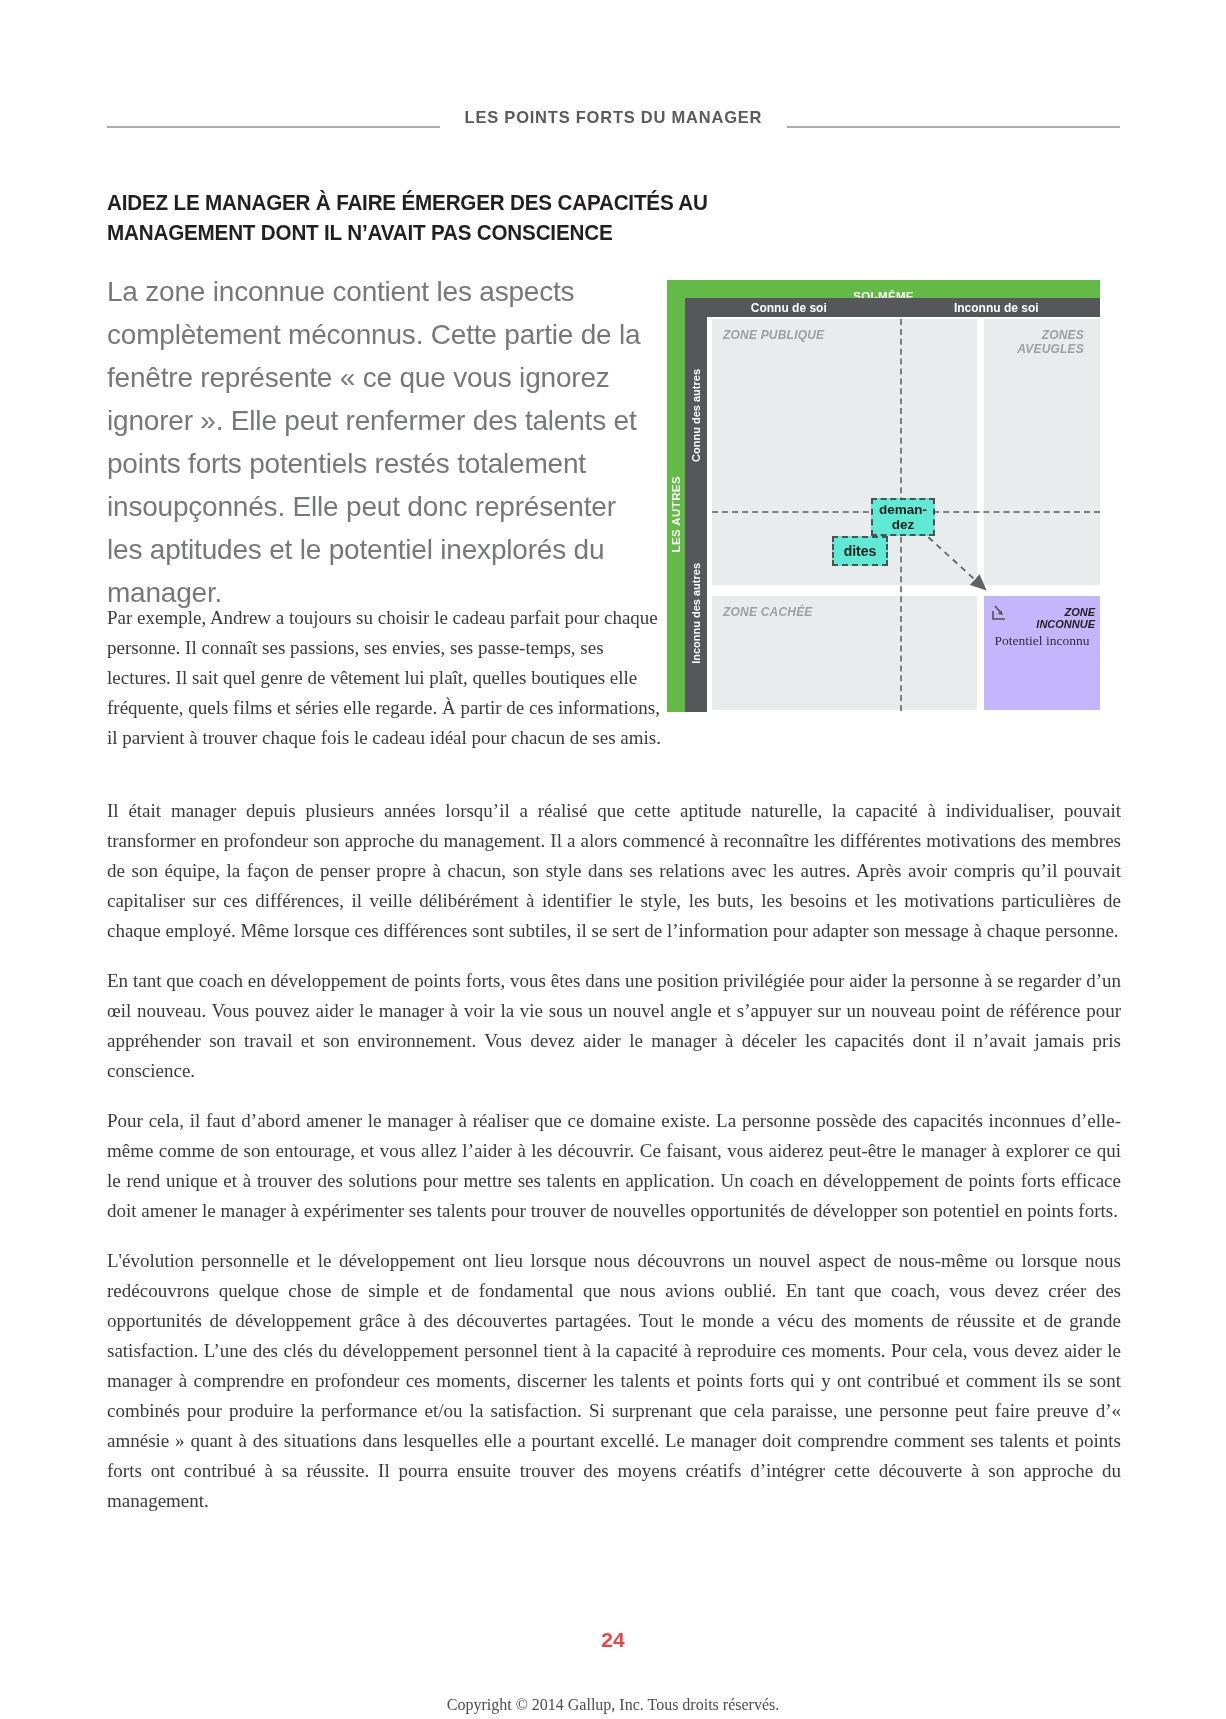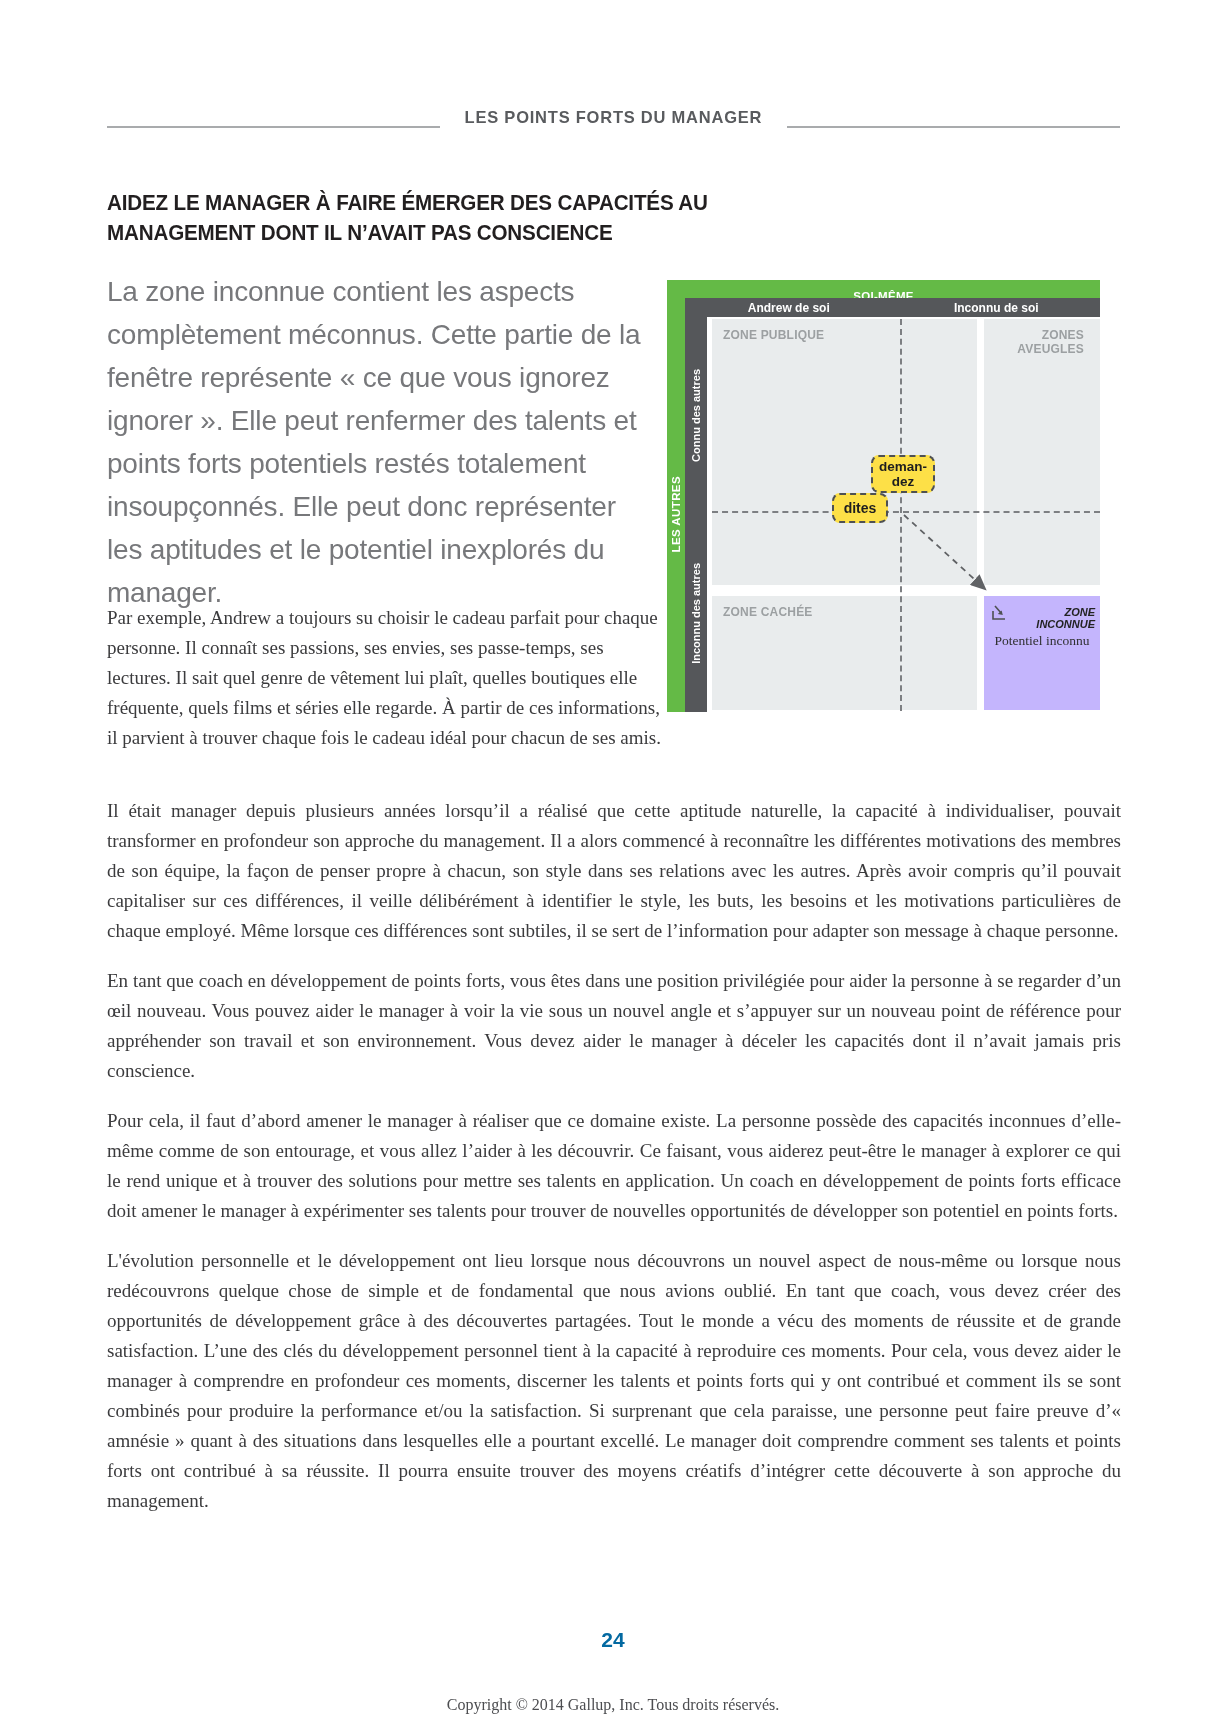--- a/index.html
+++ b/index.html
@@ -31,56 +31,56 @@
   }
   
   .bodytext{
     position:absolute;left:107px;top:796px;width:1014px;
     font-family:"Liberation Serif",serif;color:#3b3b3d;font-size:19px;line-height:30px;
     text-align:justify;
   }
   .bodytext p{margin:0 0 20px 0;}
   
   .pagenum{position:absolute;left:0;top:1628px;width:100%;text-align:center;
-    color:#0369a1;font-weight:bold;font-size:21px;}
+    color:#ef4444;font-weight:bold;font-size:21px;}
   .copyright{position:absolute;left:0;top:1696px;width:100%;text-align:center;
     font-family:"Liberation Serif",serif;color:#4c4d50;font-size:16px;}
 
   
   .figure{position:absolute;left:667px;top:280px;width:433px;height:432px;}
   .band-top{position:absolute;left:0;top:0;width:433px;height:32px;background:#64ba46;
     display:flex;align-items:center;justify-content:center;color:#fff;font-weight:bold;font-size:11.5px;letter-spacing:.3px;}
   .band-left{position:absolute;left:0;top:0;width:18px;height:432px;background:#64ba46;}
   .dark-top{position:absolute;left:18px;top:18px;width:415px;height:19px;background:#55575a;display:flex;}
   .dark-top .cell{flex:1;display:flex;align-items:center;justify-content:center;
     color:#fff;font-weight:bold;font-size:12px;}
   .dark-left{position:absolute;left:18px;top:37px;width:22px;height:395px;background:#55575a;
     display:flex;flex-direction:column;}
   .dark-left .cell{flex:1;display:flex;align-items:center;justify-content:center;}
   .vlabel{writing-mode:vertical-rl;transform:rotate(180deg);
     color:#fff;font-weight:bold;font-size:11px;white-space:nowrap;}
   .gl-label{position:absolute;left:0;top:37px;width:18px;height:395px;
     display:flex;align-items:center;justify-content:center;}
   .gl-label .vlabel{font-size:11.5px;letter-spacing:.4px;}
   .quad{position:absolute;background:#e9eced;}
-  .q-label{font-weight:bold;font-size:12px;color:#9ca0a2;letter-spacing:.2px;padding:9px 11px;}
+  .q-label{font-style:italic;font-weight:bold;font-size:12px;color:#9ca0a2;letter-spacing:.2px;padding:9px 11px;}
   .q-public{left:45px;top:39px;width:265px;height:266px;}
   .q-blind{left:317px;top:39px;width:116px;height:266px;}
   .q-blind .q-label{text-align:right;padding:9px 16px;}
   .q-hidden{left:45px;top:316px;width:265px;height:114px;}
   .q-unknown{left:317px;top:316px;width:116px;height:114px;background:#c4b5fd;}
   .qu-head{display:flex;align-items:flex-start;padding:6px 5px 0 5px;}
   .qu-head .qi{width:20px;height:20px;flex:0 0 auto;}
   .qu-head .qname{flex:1;text-align:right;font-style:italic;font-weight:bold;font-size:11px;color:#232323;padding-top:4px;}
   .qu-sub{font-family:"Liberation Serif",serif;font-size:13.5px;color:#2f3031;text-align:center;margin-top:3px;}
   .vline{position:absolute;left:233px;top:39px;height:392px;width:0;border-left:2px dashed #7d7f82;}
   .hline{position:absolute;left:45px;top:231px;width:388px;height:0;border-top:2px dashed #7d7f82;}
   .fig-svg{position:absolute;left:0;top:0;width:433px;height:432px;pointer-events:none;}
-  .dash-box{position:absolute;background:#fde047;border:2px dashed #4e5052;border-radius:8px;
-    color:#1e1e1f;font-weight:bold;text-align:center;}
+  .dash-box{position:absolute;background:#5eead4;border:2px dashed #4e5052;border-radius:0;
+    color:#1e1e1f;font-weight:bold;text-align:center;margin-top:43px;}
   .ask-box{left:204px;top:175px;width:58px;font-size:13.5px;line-height:15px;padding:2px 1px;}
   .tell-box{left:165px;top:213px;width:52px;font-size:14px;line-height:26px;height:26px;}
 </style>
 </head>
 <body>
 
 <div class="page">
 
   <div class="runhead">
     <div class="rule"></div>
@@ -100,21 +100,21 @@
   <div class="figure">
     <div class="band-top">
       <span>SOI-MÊME</span>
     </div>
     <div class="band-left"></div>
     <div class="gl-label">
       <span class="vlabel">LES AUTRES</span>
     </div>
 
     <div class="dark-top">
-      <div class="cell">Andrew de soi</div>
+      <div class="cell">Connu de soi</div>
       <div class="cell">Inconnu de soi</div>
     </div>
     <div class="dark-left">
       <div class="cell">
         <span class="vlabel">Connu des autres</span>
       </div>
       <div class="cell">
         <span class="vlabel">Inconnu des autres</span>
       </div>
     </div>

